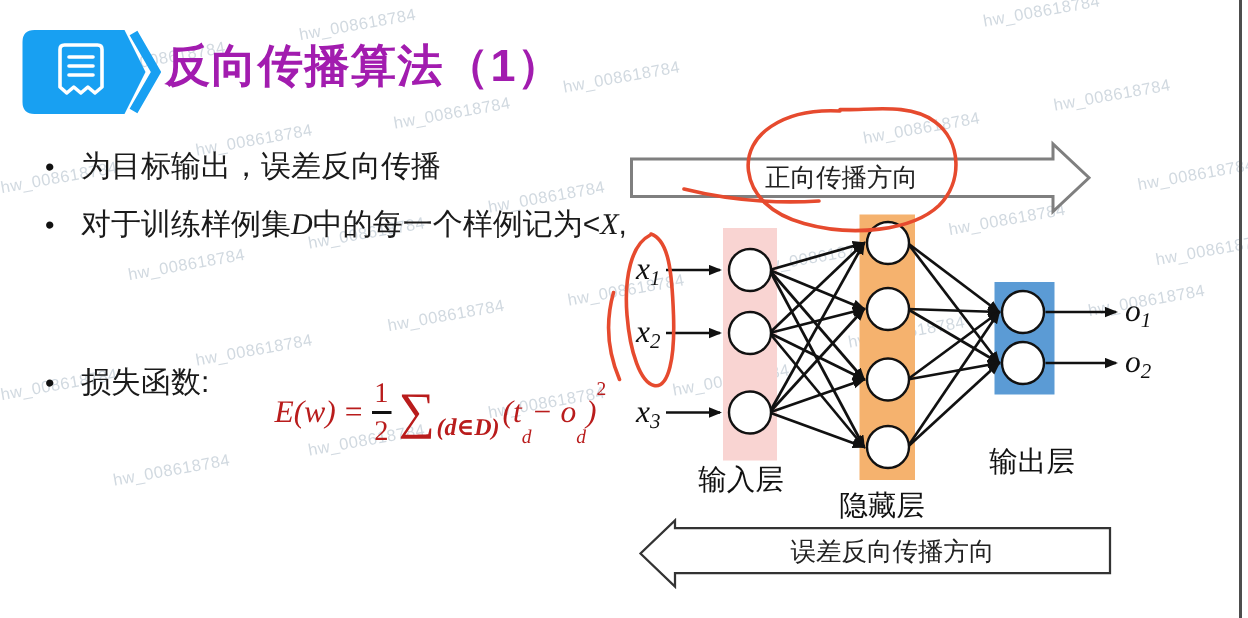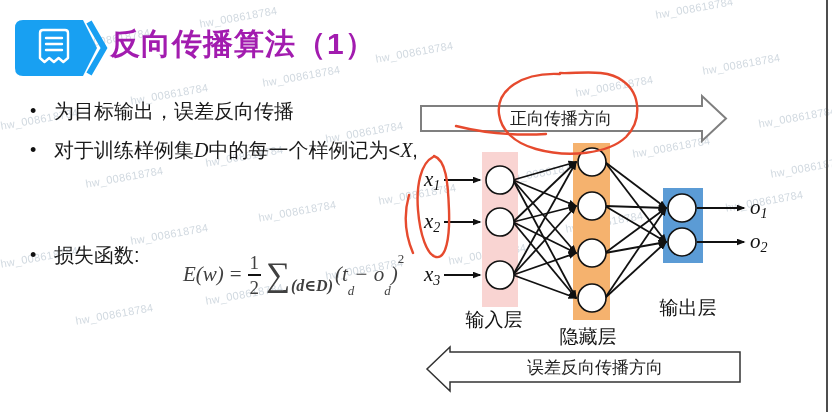--- a/index.html
+++ b/index.html
@@ -20,21 +20,21 @@
     letter-spacing:1px; color:#a21caf;
   }
   
   .bullet-row{position:absolute; left:30px; display:flex; font-size:20px; line-height:27px;}
   .bullet-dot{width:24px; flex:0 0 24px; font-size:18px; color:#111;}
   .b2-line{line-height:40px; white-space:nowrap;}
   .it{font-family:"Liberation Serif","DejaVu Serif",serif; font-style:italic;}
   
   .formula{
     position:absolute; left:183px; top:253px; display:flex; align-items:center;
-    font-family:"Liberation Serif","DejaVu Serif",serif; font-size:21px; color:#404040;
+    font-family:"Liberation Serif","DejaVu Serif",serif; font-size:21px; color:#b91c1c;
   }
   .formula .eq{margin:0 6px;}
   .frac{display:inline-flex; flex-direction:column; align-items:center; line-height:1; margin-right:4px;}
   .frac .bar{width:13px; height:1.6px; background:#111; margin:2px 0;}
   .frac span{font-size:19px;}
   .sigma{font-size:34px; line-height:1; margin:0 1px;}
   .sigsub{font-size:16px; align-self:flex-end; margin:0 2px 2px 0;font-weight:bold;}
   .fsub{font-size:13px; align-self:flex-end; margin-bottom:-2px;}
   .fsup{font-size:13px; align-self:flex-start; margin-top:-2px;}
   

